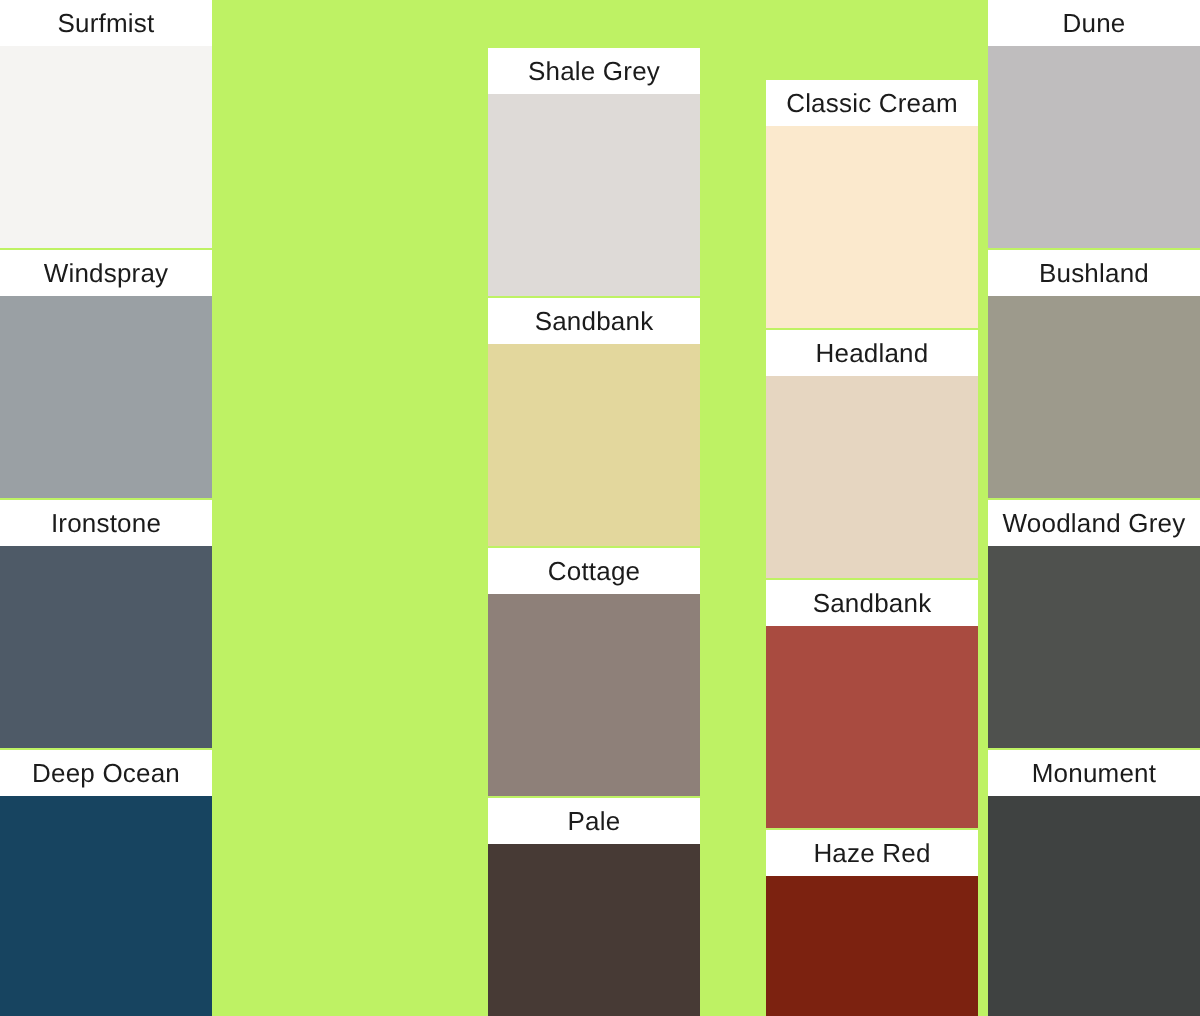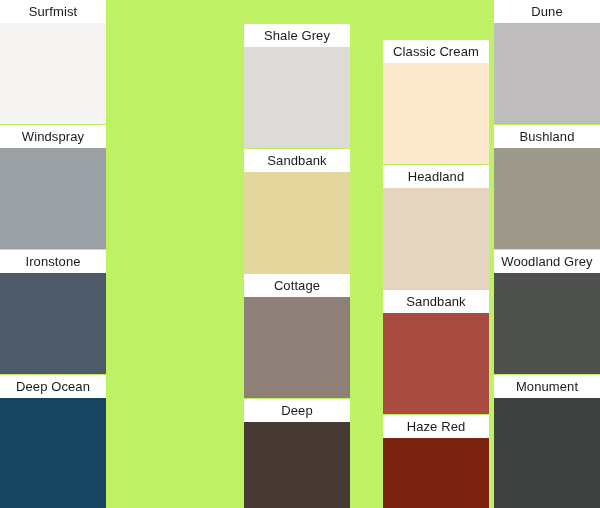--- a/index.html
+++ b/index.html
@@ -98,21 +98,21 @@
       </div>
       <div class="swatch-cell row-1">
         <div class="swatch-label">Sandbank</div>
         <div class="swatch-chip" style="background: rgb(227, 215, 157);"></div>
       </div>
       <div class="swatch-cell row-2">
         <div class="swatch-label">Cottage</div>
         <div class="swatch-chip" style="background: rgb(142, 128, 121);"></div>
       </div>
       <div class="swatch-cell row-3">
-        <div class="swatch-label">Deep</div>
+        <div class="swatch-label">Pale</div>
         <div class="swatch-chip" style="background: rgb(71, 58, 53);"></div>
       </div>
     </div>
     <div class="swatch-column" style="left: 383px; width: 106px; margin-top: 40px;">
       <div class="swatch-cell row-0">
         <div class="swatch-label">Classic Cream</div>
         <div class="swatch-chip" style="background: rgb(251, 233, 205);"></div>
       </div>
       <div class="swatch-cell row-1">
         <div class="swatch-label">Headland</div>

